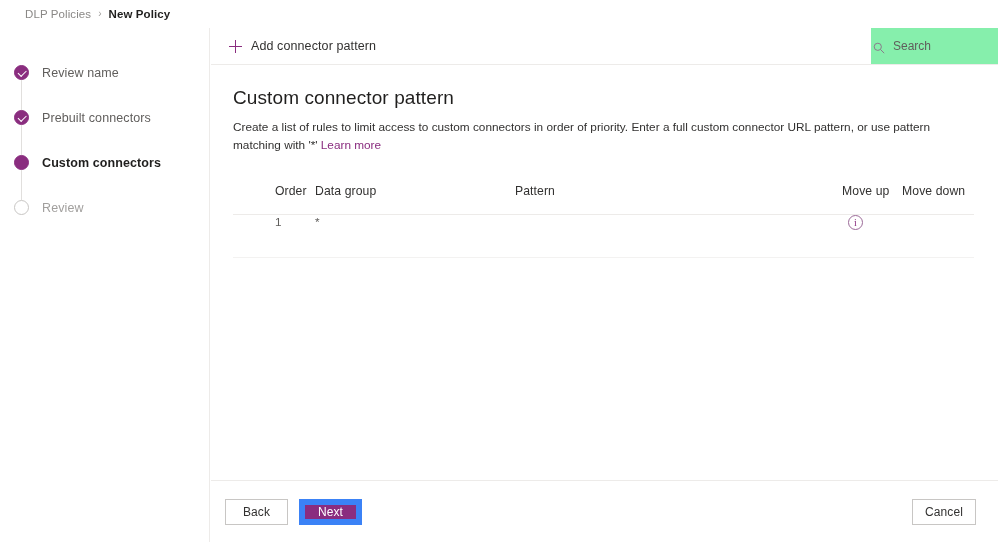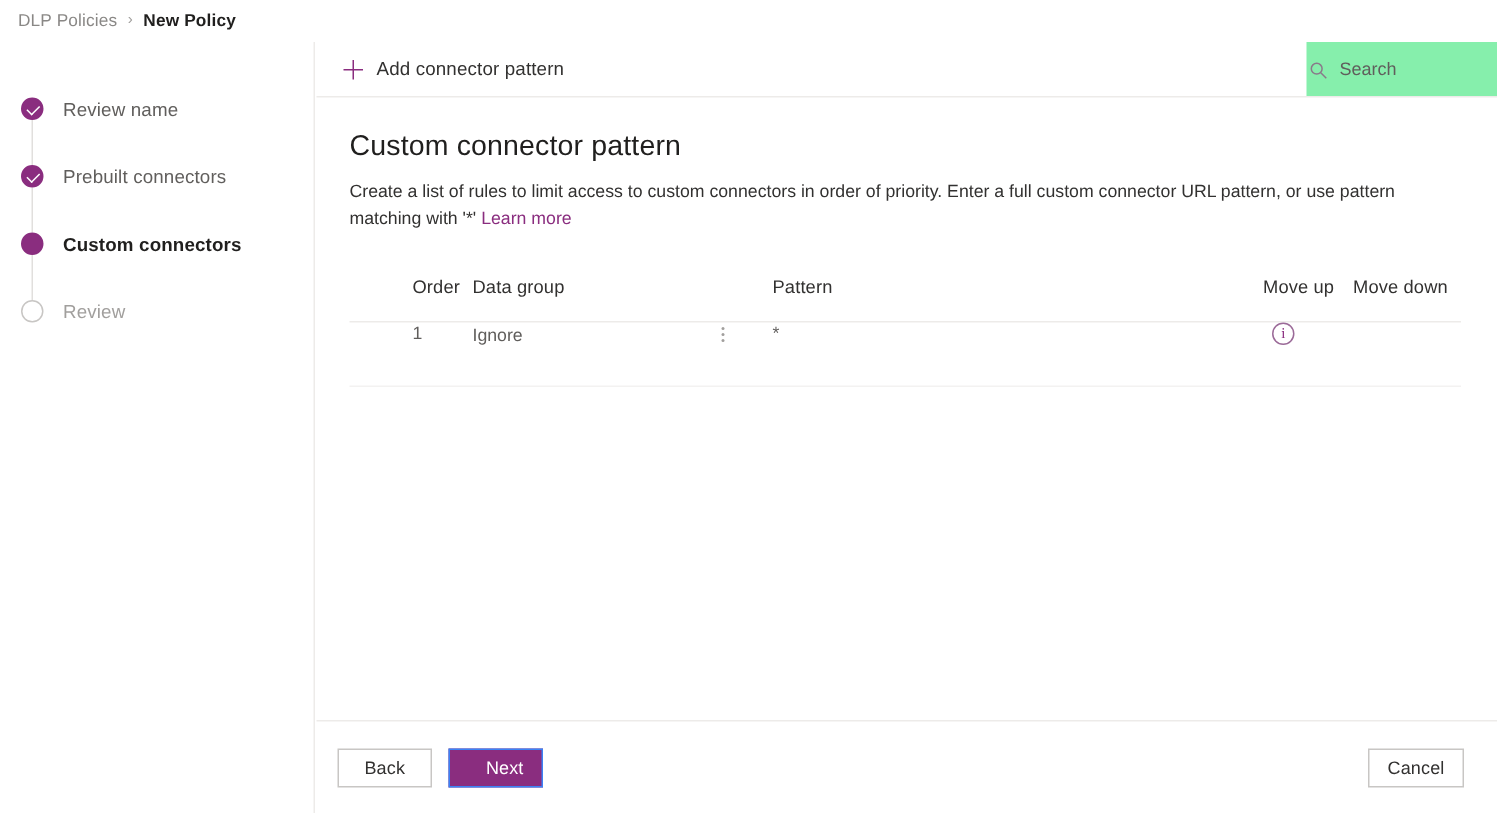--- a/index.html
+++ b/index.html
@@ -25,21 +25,21 @@
 
   
   .breadcrumb {
     position: absolute;
     left: 0;
     top: 0;
     width: 998px;
     height: 28px;
     display: flex;
     align-items: center;
-    padding-left: 12px;
+    padding-left: 25px;
     box-sizing: border-box;
     background: #ffffff;
   }
   .crumb-root {
     font-size: 11.5px;
     color: #8a8886;
     letter-spacing: .1px;
   }
   .crumb-sep {
     font-size: 10px;
@@ -325,23 +325,22 @@
     box-sizing: border-box;
     padding: 0 12px;
   }
   .btn-secondary {
     background: #ffffff;
     border: 1px solid #c8c6c4;
     color: #323130;
   }
   .btn-primary {
     background: #8a2d7f;
-    border: 1px solid #3b82f6;
+    border: 6px solid #3b82f6;
     color: #ffffff;
-    text-align: right;
   }
   .btn-back { margin-right: 11px; }
   .footer-spacer { flex: 1 1 auto; }
 </style>
 </head>
 <body>
 
 <div class="app">
 
   <div class="breadcrumb">
@@ -413,28 +412,20 @@
         <div class="t-row t-head">
           <div class="c-order">Order</div>
           <div class="c-group">Data group</div>
           <div class="c-pattern">Pattern</div>
           <div class="c-moveup">Move up</div>
           <div class="c-movedn">Move down</div>
         </div>
 
         <div class="t-row t-body-row">
           <div class="c-order cellv">1</div>
-          <div class="c-group">
-            <span class="cellv group-text">Ignore</span>
-            <span class="kebab">
-                <i></i>
-                <i></i>
-                <i></i>
-              </span>
-          </div>
           <div class="c-pattern cellv">*</div>
           <div class="c-moveup">
             <div class="info-icon">i</div>
           </div>
           <div class="c-movedn cellv"></div>
         </div>
       </div>
     </div>
 
     <div class="footer">

